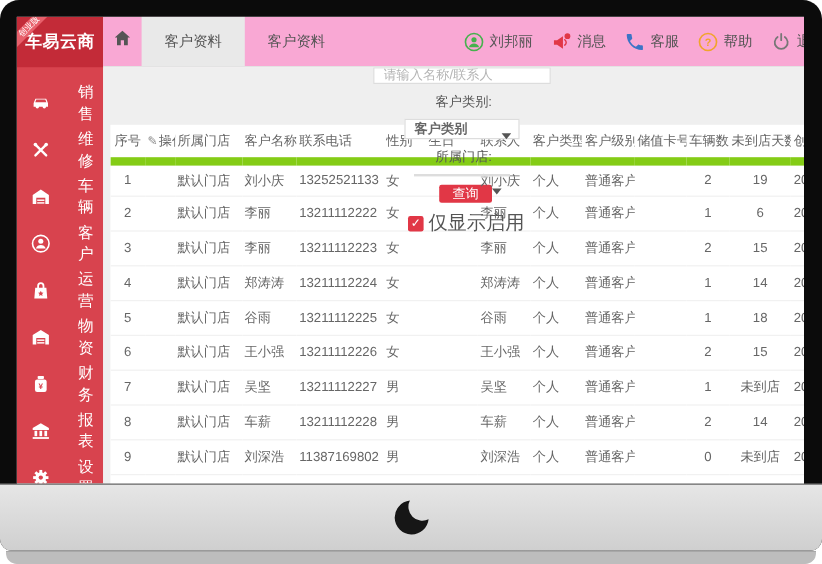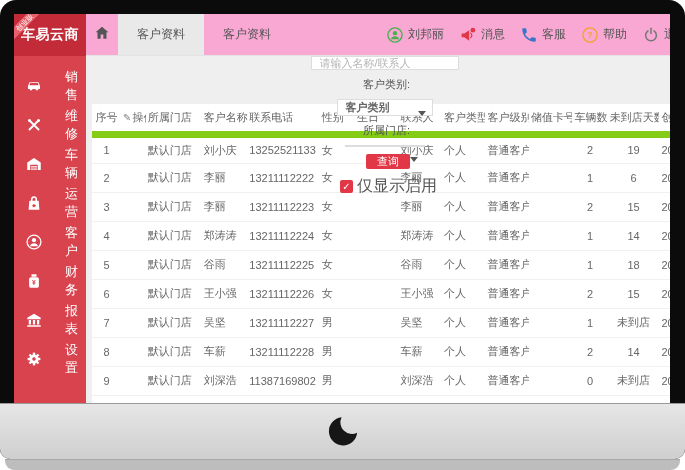--- a/index.html
+++ b/index.html
@@ -100,35 +100,45 @@
                   <path fill="#fff" d="M3 10l9-6 9 6v10h-4v-7H7v7H3V10z"></path>
                   <rect x="8" y="15" width="8" height="1.6" fill="#fff"></rect>
                   <rect x="8" y="18" width="8" height="1.6" fill="#fff"></rect>
                 </svg>
             </span>
             <span class="lbl">车辆</span>
           </div>
           <div class="nav-item">
             <span class="nav-icon">
               <svg viewBox="0 0 24 24" width="18" height="18">
-                  <path fill="#fff" d="M8 9V7a4 4 0 0 1 8 0v2h2.2l1 12H4.8l1-12H8zm2 0h4V7a2 2 0 0 0-4 0v2z"></path>
-                  <path d="M12 12.5l.9 1.9 2.1.3-1.5 1.4.4 2-1.9-1-1.9 1 .4-2-1.5-1.4 2.1-.3z" fill="#d8434e"></path>
-                </svg>
-            </span>
-            <span class="lbl">运营</span>
-          </div>
-          <div class="nav-item">
-            <span class="nav-icon">
-              <svg viewBox="0 0 24 24" width="18" height="18">
                   <circle cx="12" cy="12" r="9.2" fill="none" stroke="#fff" stroke-width="1.8"></circle>
                   <circle cx="12" cy="9.5" r="2.8" fill="#fff"></circle>
                   <path d="M6.5 17.5c.9-2.8 3-4 5.5-4s4.6 1.2 5.5 4" fill="#fff"></path>
                 </svg>
             </span>
             <span class="lbl">客户</span>
+          </div>
+          <div class="nav-item">
+            <span class="nav-icon">
+              <svg viewBox="0 0 24 24" width="18" height="18">
+                  <path fill="#fff" d="M8 9V7a4 4 0 0 1 8 0v2h2.2l1 12H4.8l1-12H8zm2 0h4V7a2 2 0 0 0-4 0v2z"></path>
+                  <path d="M12 12.5l.9 1.9 2.1.3-1.5 1.4.4 2-1.9-1-1.9 1 .4-2-1.5-1.4 2.1-.3z" fill="#d8434e"></path>
+                </svg>
+            </span>
+            <span class="lbl">运营</span>
+          </div>
+          <div class="nav-item">
+            <span class="nav-icon">
+              <svg viewBox="0 0 24 24" width="18" height="18">
+                  <path fill="#fff" d="M3 9.5L12 4l9 5.5V20h-4v-7H7v7H3V9.5z"></path>
+                  <rect x="8" y="14.5" width="8" height="1.6" fill="#fff"></rect>
+                  <rect x="8" y="17.5" width="8" height="1.6" fill="#fff"></rect>
+                </svg>
+            </span>
+            <span class="lbl">物资</span>
           </div>
           <div class="nav-item">
             <span class="nav-icon">
               <svg viewBox="0 0 24 24" width="18" height="18">
                   <rect x="8.5" y="3" width="7" height="3.4" rx="1" fill="#fff"></rect>
                   <rect x="5.5" y="7" width="13" height="14" rx="2.5" fill="#fff"></rect>
                   <text x="12" y="17.5" text-anchor="middle" font-size="9" font-weight="bold" fill="#d8434e">¥</text>
                 </svg>
             </span>
             <span class="lbl">财务</span>

